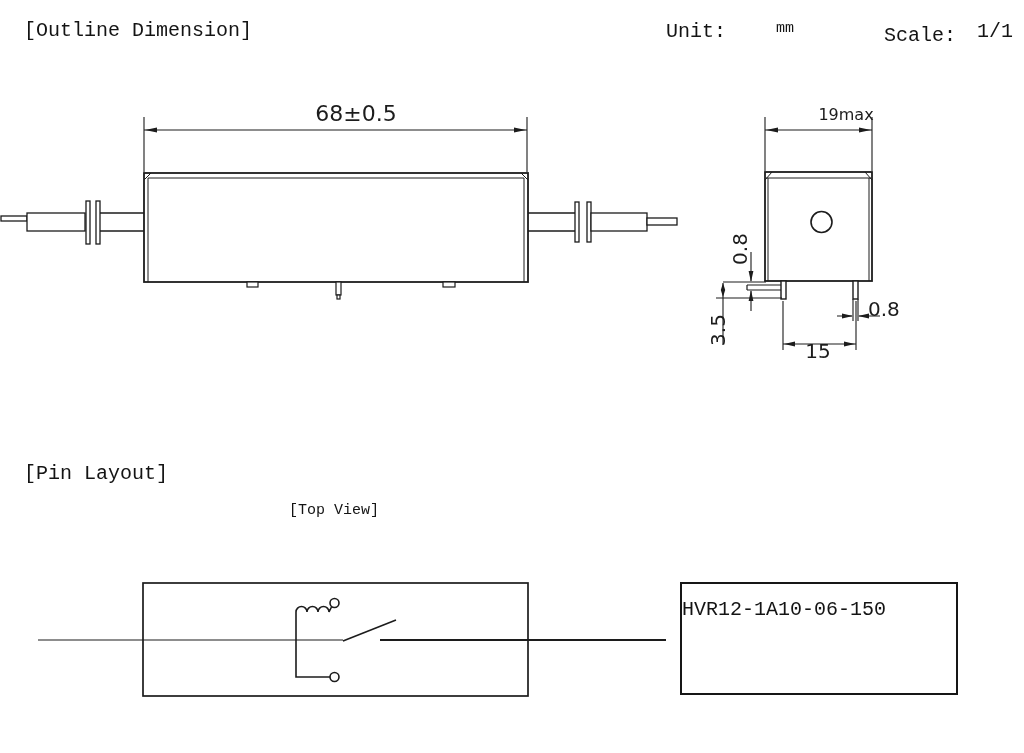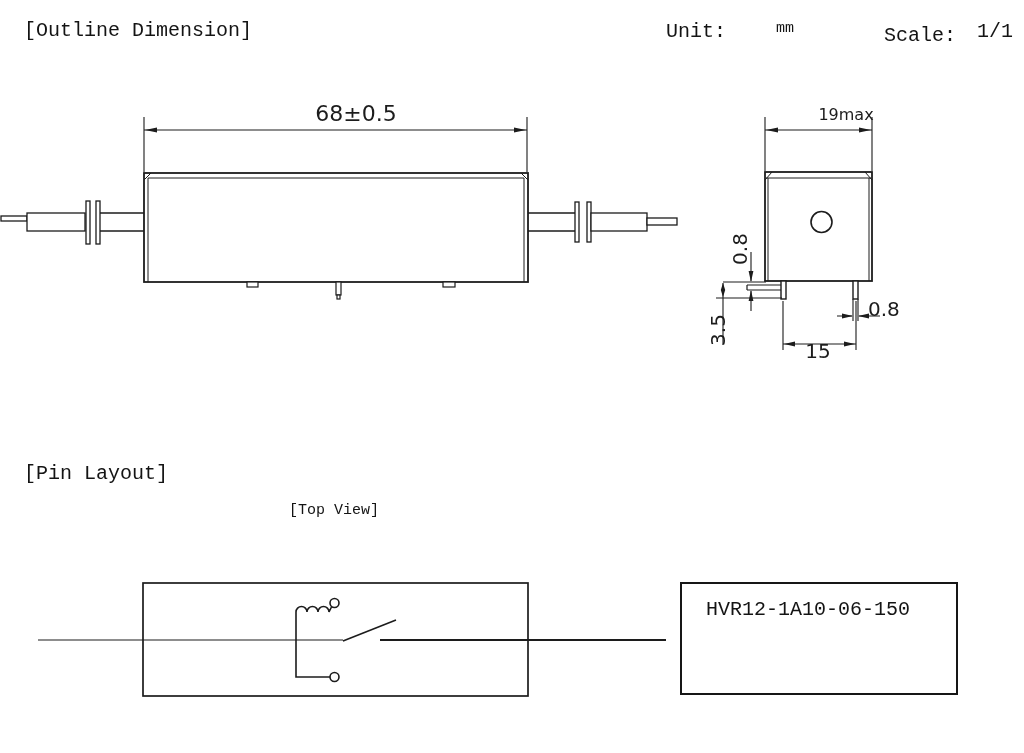--- a/index.html
+++ b/index.html
@@ -7,21 +7,21 @@
           font-family:"Liberation Mono",monospace;color:#141414;}
   .lbl{position:absolute;white-space:pre;font-family:"Liberation Mono",monospace;color:#141414;}
   .dim{position:absolute;white-space:pre;font-family:"DejaVu Sans",sans-serif;color:#1c1c1c;}
   .ctr{transform:translateX(-50%);}
   .rot{transform:translate(-50%,-50%) rotate(-90deg);}
   svg{position:absolute;left:0;top:0;}
   .order-box{position:absolute;left:680px;top:582px;width:274px;height:109px;
              border:2px solid #161616;background:#fff;}
   .order-header{height:57px;border-bottom:2px solid #161616;display:flex;align-items:center;
                 padding-left:16px;font-size:20px;}
-  .order-value{height:50px;display:flex;align-items:center;padding-left:24px;font-size:20px;}
+  .order-value{height:50px;display:flex;align-items:center;font-size:20px;}
 </style>
 </head>
 <body>
 
 <div id="canvas">
 
   <div class="lbl" style="left:24px;top:19px;font-size:20px;">[Outline Dimension]</div>
   <div class="lbl" style="left:666px;top:20px;font-size:20px;text-align:right;">Unit:</div>
   <div class="lbl" style="left:776px;top:20px;font-size:15px;">mm</div>
   <div class="lbl" style="left:884px;top:24px;font-size:20px;">Scale:</div>

